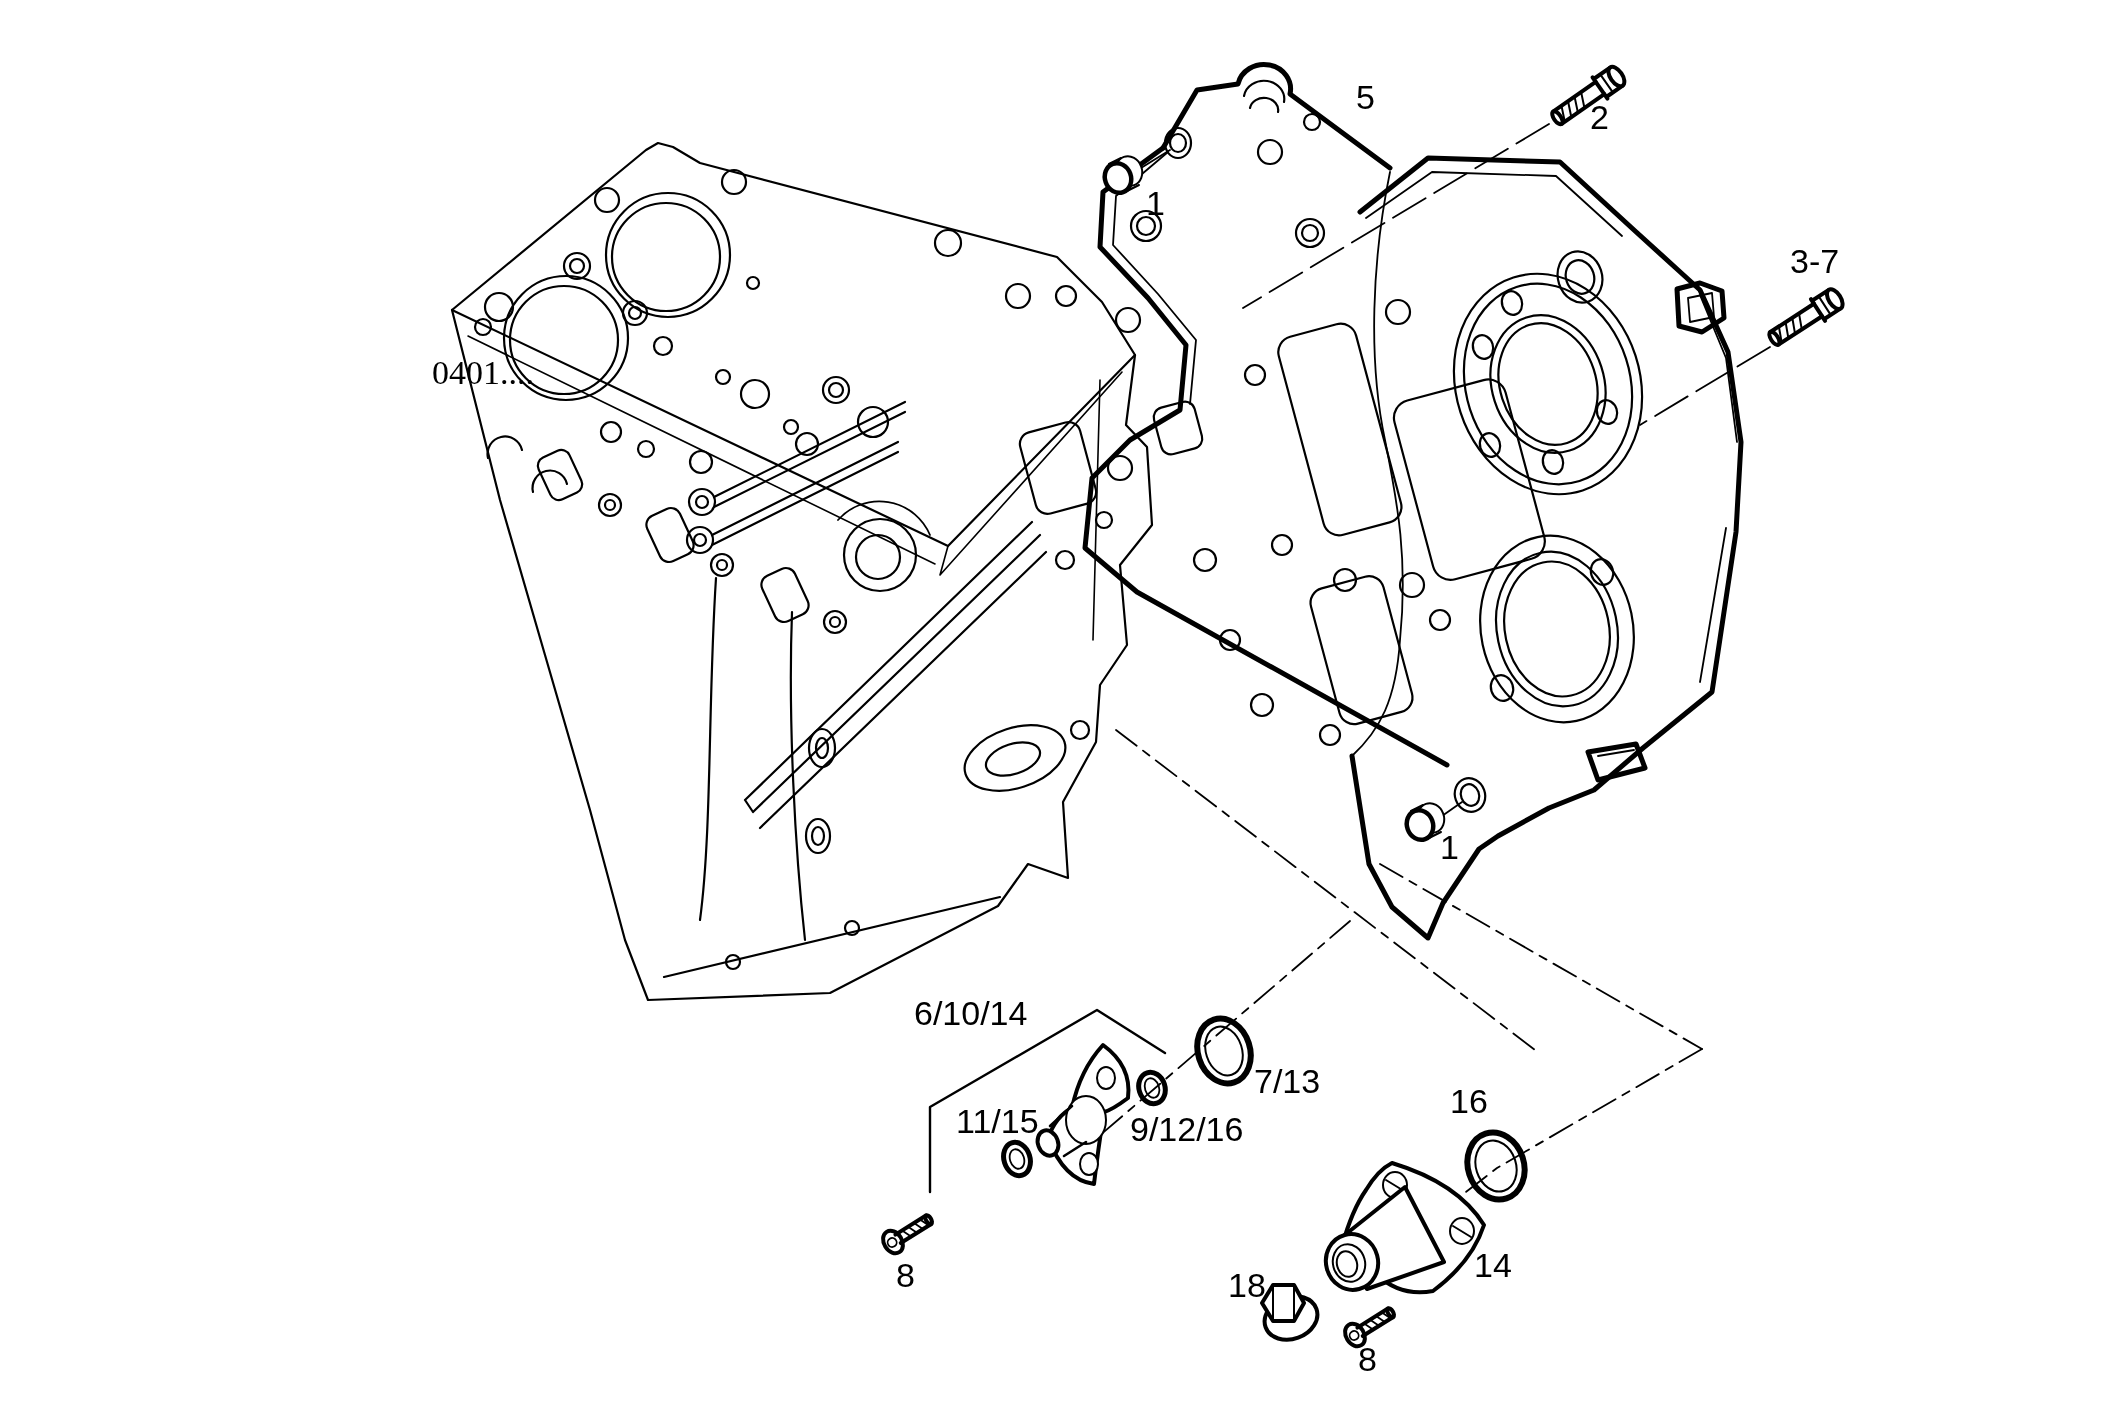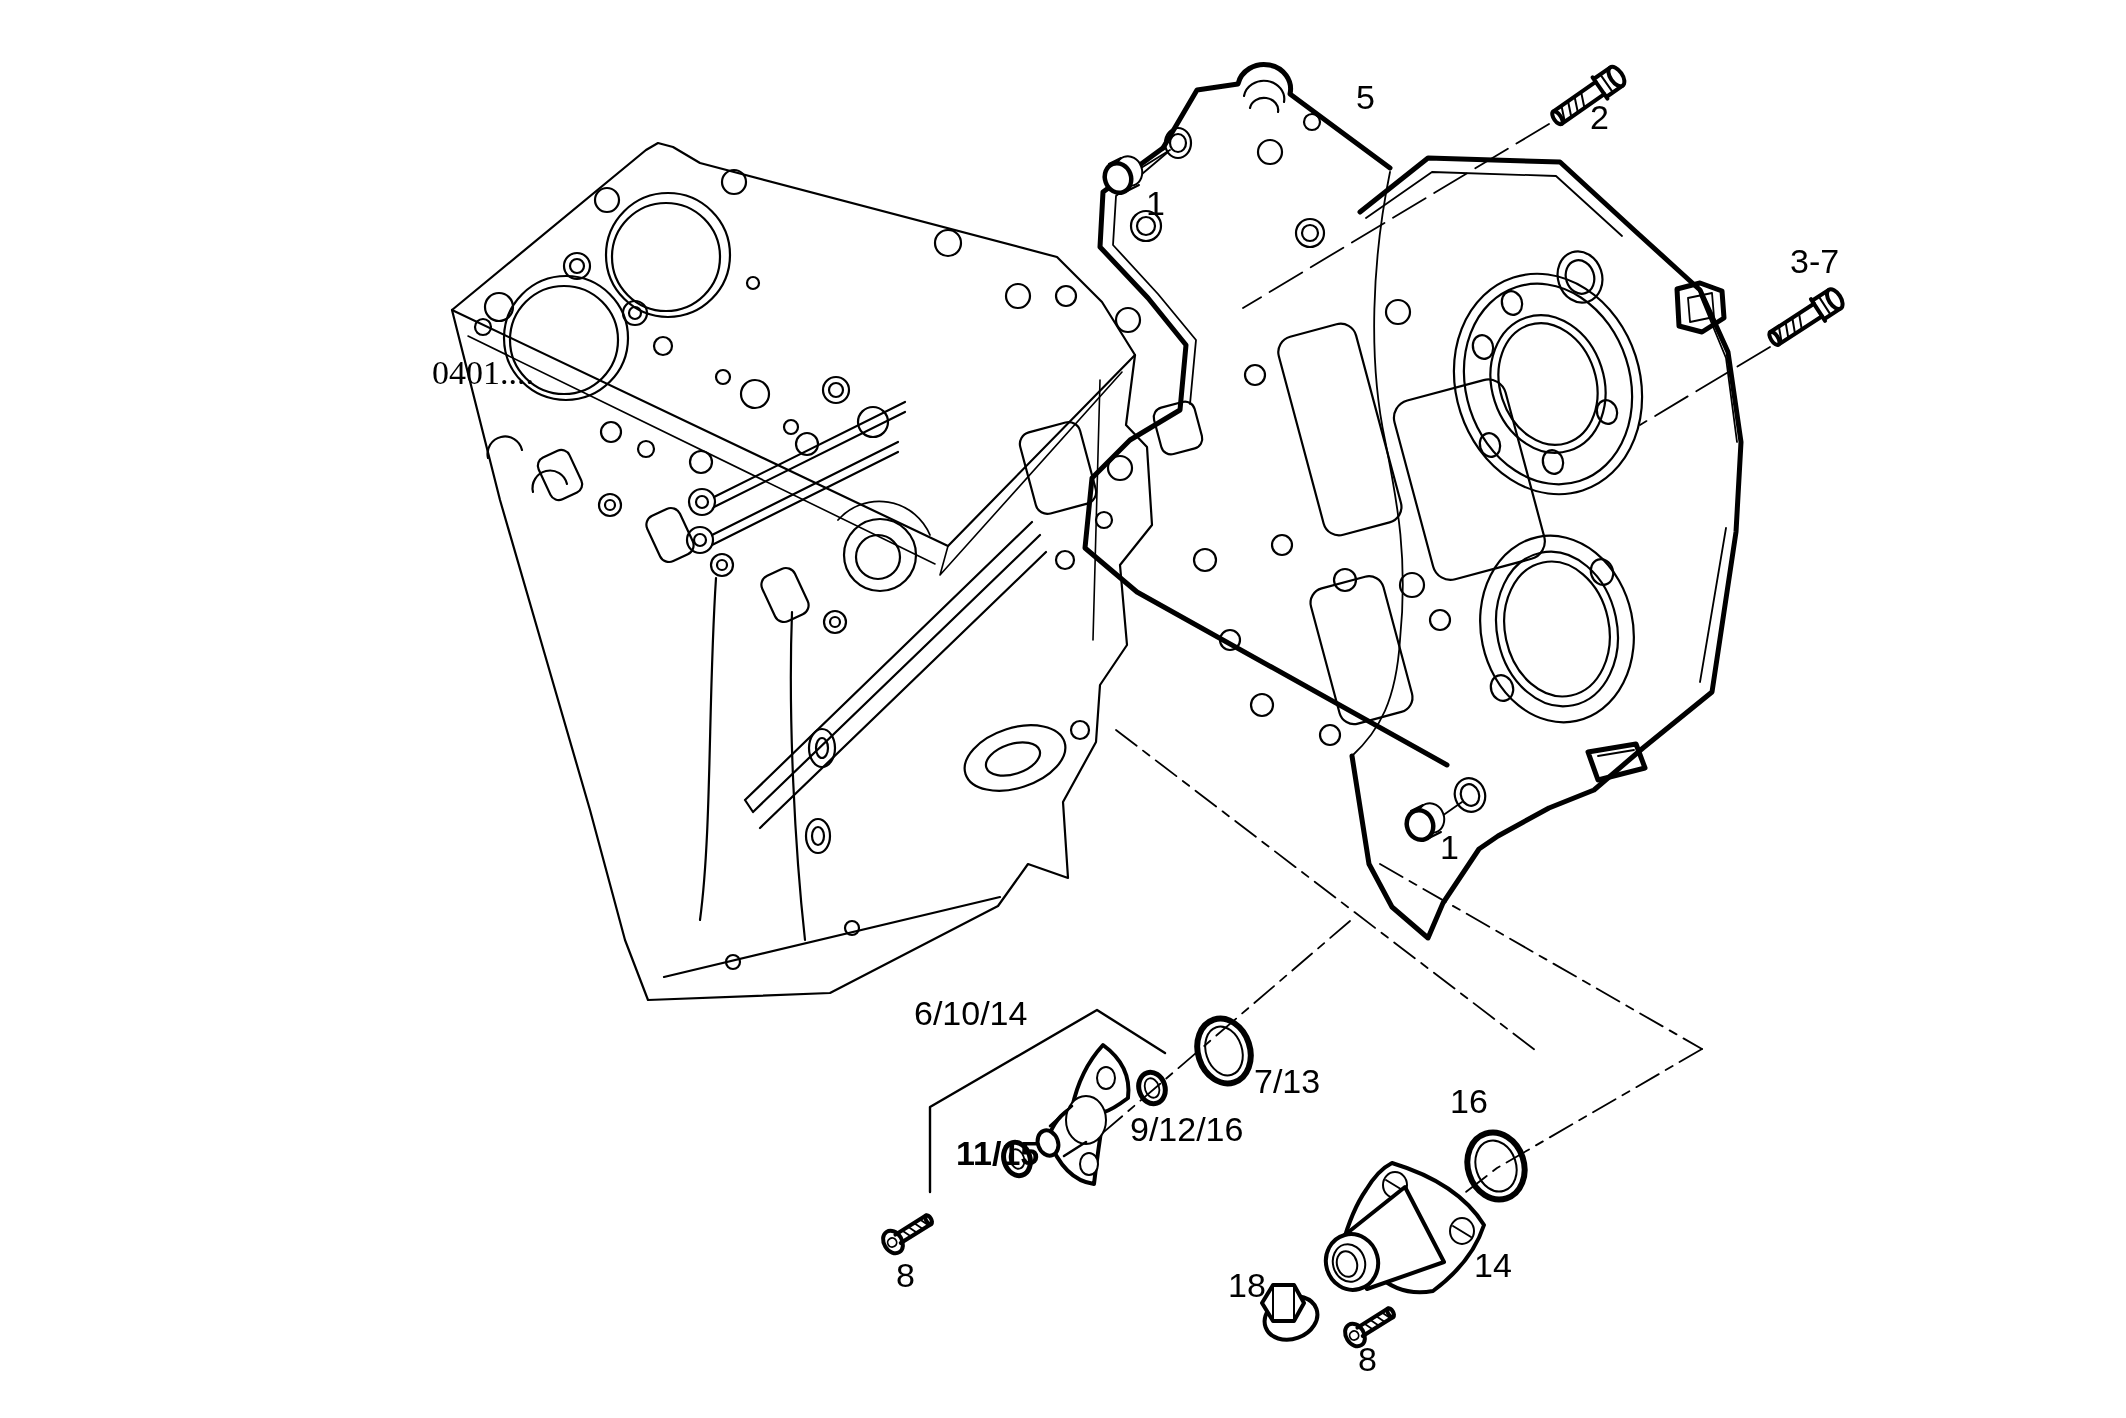--- a/index.html
+++ b/index.html
@@ -286,21 +286,21 @@
 
 <div id="callout-layer">
       <div class="callout" style="left: 432px; top: 356px; font-family: Liberation Serif, serif;">0401....</div>
       <div class="callout" style="left: 1356px; top: 80px;">5</div>
       <div class="callout" style="left: 1590px; top: 100px;">2</div>
       <div class="callout" style="left: 1146px; top: 186px;">1</div>
       <div class="callout" style="left: 1790px; top: 244px;">3-7</div>
       <div class="callout" style="left: 1440px; top: 830px;">1</div>
       <div class="callout" style="left: 914px; top: 996px; text-align: right;">6/10/14</div>
       <div class="callout" style="left: 1254px; top: 1064px;">7/13</div>
-      <div class="callout" style="left: 956px; top: 1136px; font-weight: bold;">11/15</div>
+      <div class="callout" style="left: 956px; top: 1104px;">11/15</div>
       <div class="callout" style="left: 1130px; top: 1112px;">9/12/16</div>
       <div class="callout" style="left: 1450px; top: 1084px;">16</div>
       <div class="callout" style="left: 1228px; top: 1244px; margin-top: 24px;">18</div>
       <div class="callout" style="left: 1474px; top: 1248px;">14</div>
       <div class="callout" style="left: 896px; top: 1258px;">8</div>
       <div class="callout" style="left: 1358px; top: 1342px;">8</div>
     </div>
 
 </div>
 

